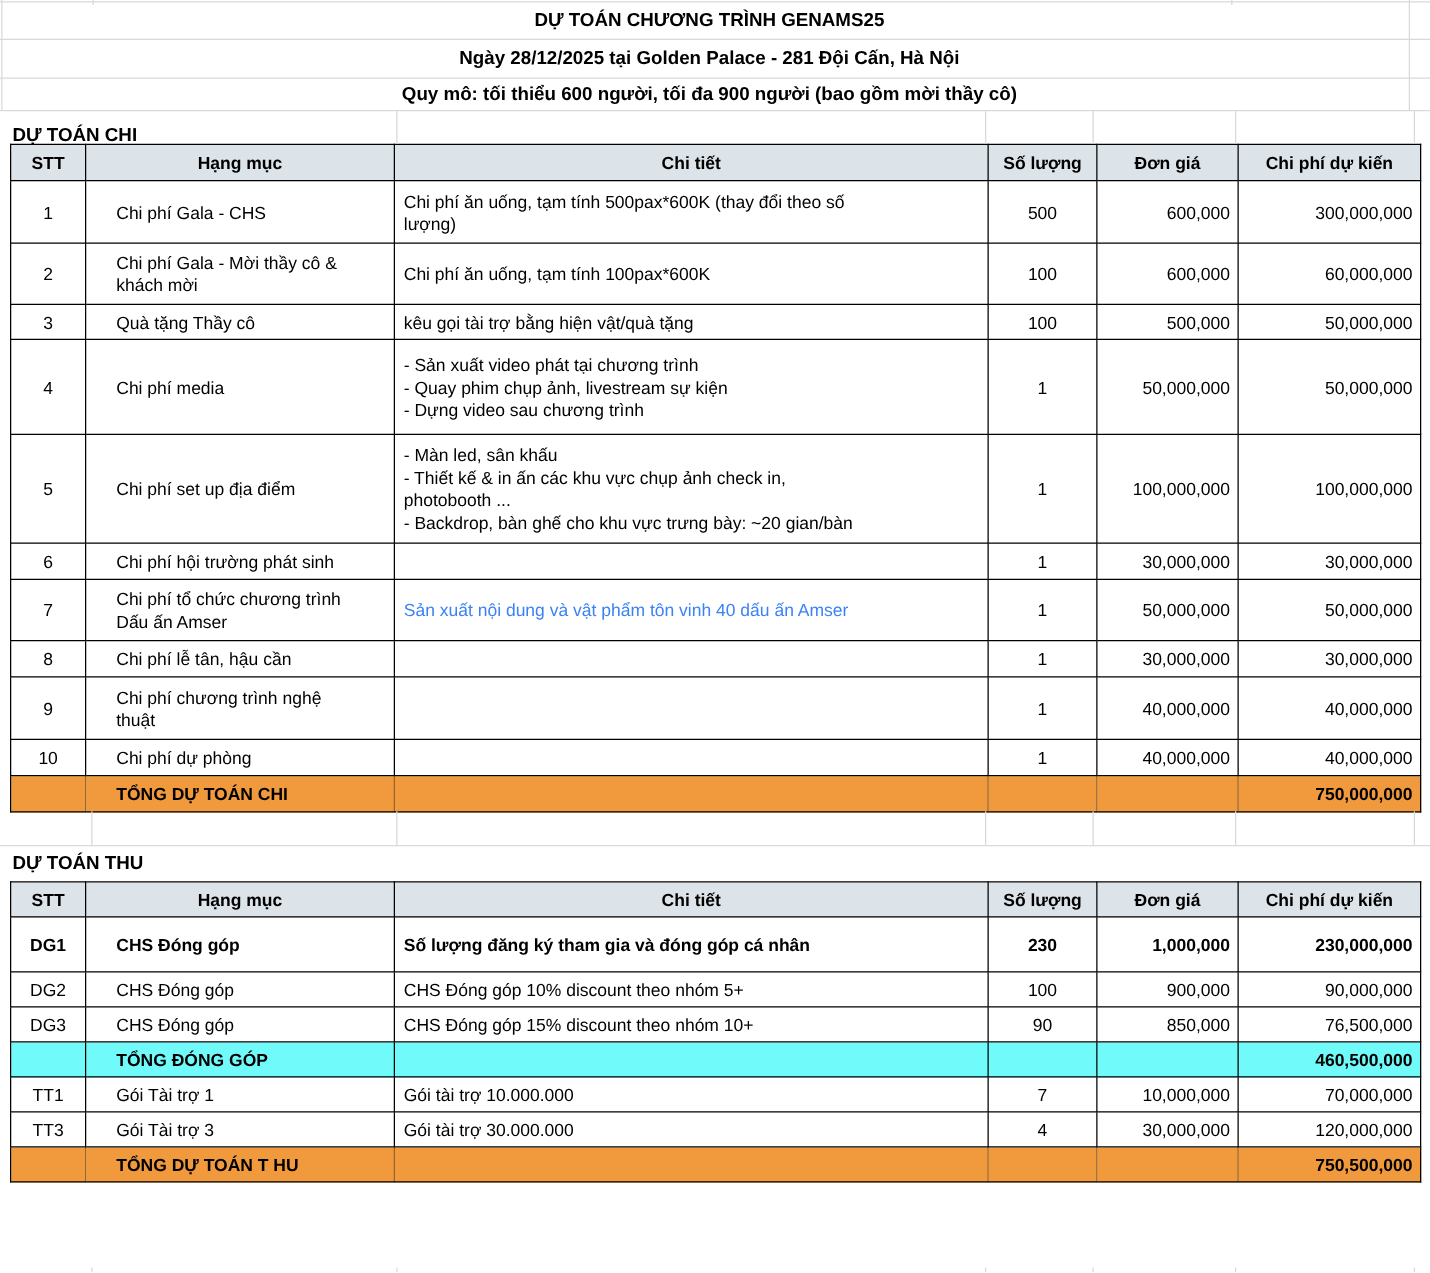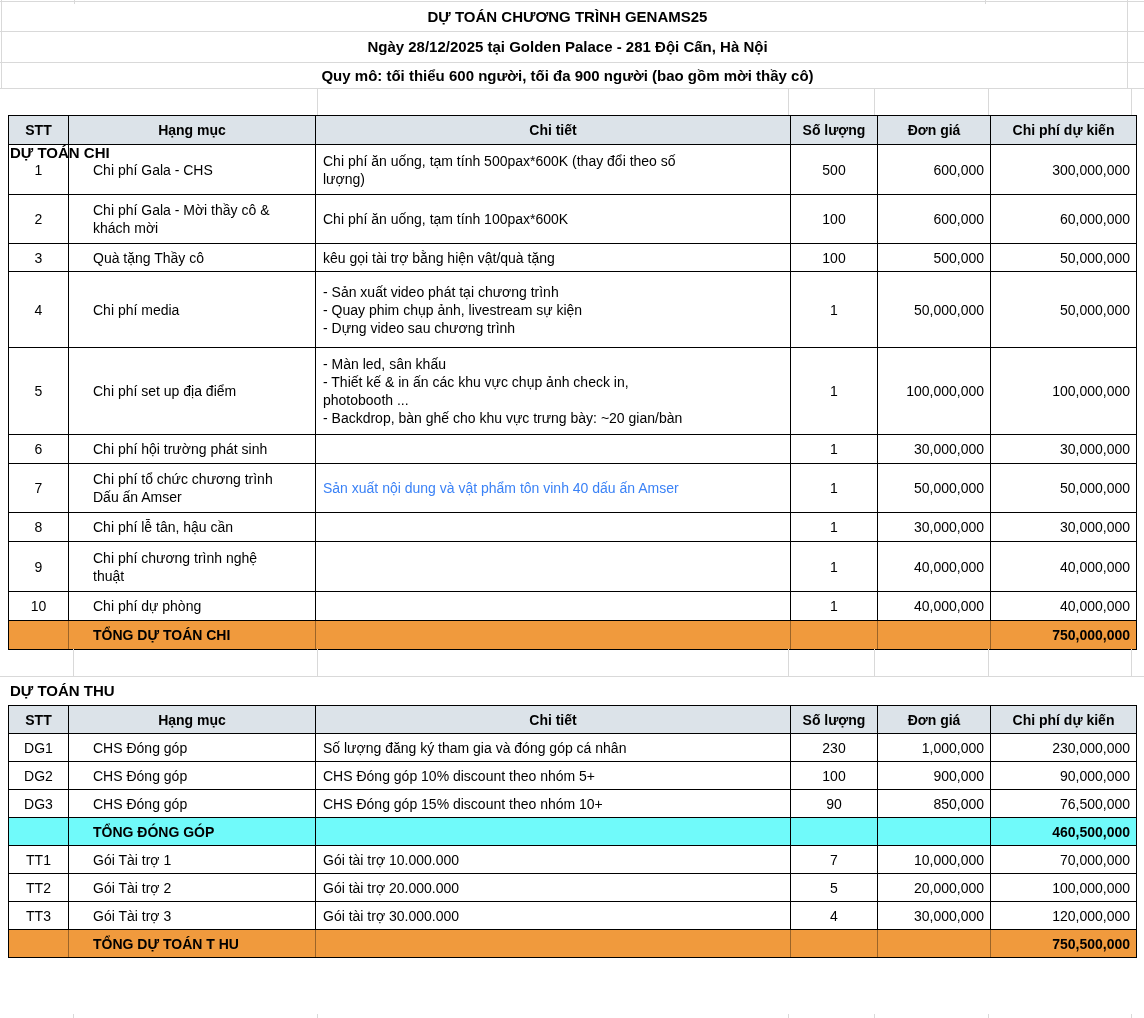--- a/index.html
+++ b/index.html
@@ -14,21 +14,21 @@
     display:flex;align-items:center;justify-content:center;
     font-weight:bold;font-size:15px;white-space:nowrap;
   }
   #title-main{top:2px;height:29px;}
   #title-date{top:31px;height:31px;}
   #title-scale{top:62px;height:26px;}
   .section-label{
     position:absolute;left:10px;font-weight:bold;font-size:15px;
     display:flex;align-items:center;
   }
-  #label-chi{top:88px;height:40px;margin-top:44px;}
+  #label-chi{top:88px;height:40px;}
   #label-thu{top:676px;height:29px;}
   table{
     position:absolute;left:8px;border-collapse:collapse;table-layout:fixed;
     width:1128px;font-size:14px;color:#000;
   }
   #table-chi{top:115px;}
   #table-thu{top:705px;}
   th{
     background:#dce3e9;border:1px solid #000;font-weight:bold;
     font-size:14px;text-align:center;padding:0 3px;
@@ -194,21 +194,21 @@
       <tr style="height: 28px;">
         <th>STT</th>
         <th>Hạng mục</th>
         <th>Chi tiết</th>
         <th>Số lượng</th>
         <th>Đơn giá</th>
         <th>Chi phí dự kiến</th>
       </tr>
     </thead>
   <tbody>
-      <tr style="height: 28px;">
+      <tr style="height: 44px; font-weight: bold;">
         <td class="c-stt">DG1</td>
         <td class="c-hm">CHS Đóng góp</td>
         <td class="c-ct">Số lượng đăng ký tham gia và đóng góp cá nhân</td>
         <td class="c-sl">230</td>
         <td class="c-dg">1,000,000</td>
         <td class="c-cp">230,000,000</td>
       </tr>
       <tr style="height: 28px;">
         <td class="c-stt">DG2</td>
         <td class="c-hm">CHS Đóng góp</td>
@@ -233,28 +233,20 @@
         <td class="c-dg"></td>
         <td class="c-cp">460,500,000</td>
       </tr>
       <tr style="height: 28px;">
         <td class="c-stt">TT1</td>
         <td class="c-hm">Gói Tài trợ 1</td>
         <td class="c-ct">Gói tài trợ 10.000.000</td>
         <td class="c-sl">7</td>
         <td class="c-dg">10,000,000</td>
         <td class="c-cp">70,000,000</td>
-      </tr>
-      <tr style="height: 28px;">
-        <td class="c-stt">TT2</td>
-        <td class="c-hm">Gói Tài trợ 2</td>
-        <td class="c-ct">Gói tài trợ 20.000.000</td>
-        <td class="c-sl">5</td>
-        <td class="c-dg">20,000,000</td>
-        <td class="c-cp">100,000,000</td>
       </tr>
       <tr style="height: 28px;">
         <td class="c-stt">TT3</td>
         <td class="c-hm">Gói Tài trợ 3</td>
         <td class="c-ct">Gói tài trợ 30.000.000</td>
         <td class="c-sl">4</td>
         <td class="c-dg">30,000,000</td>
         <td class="c-cp">120,000,000</td>
       </tr>
       <tr class="total_orange" style="height: 28px;">

